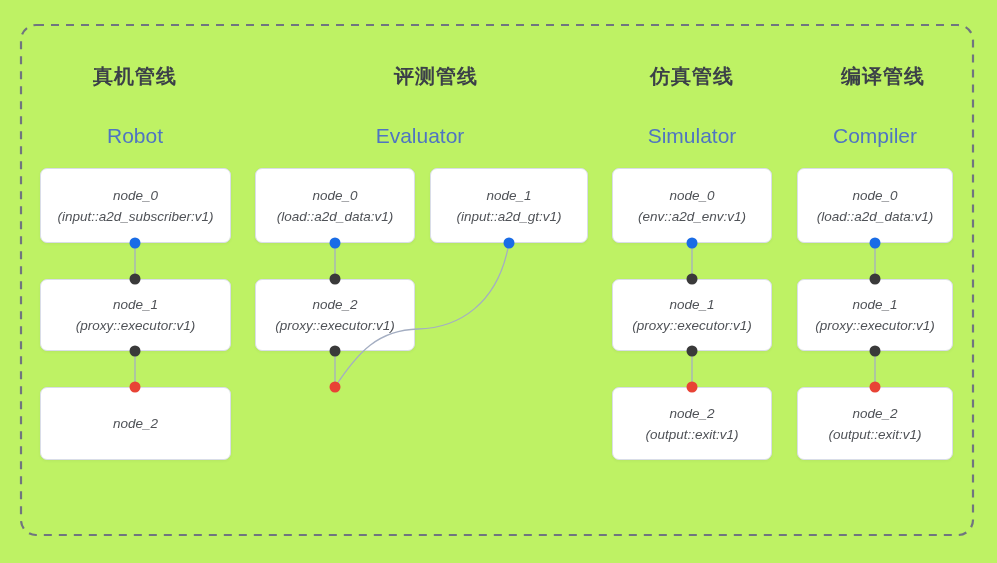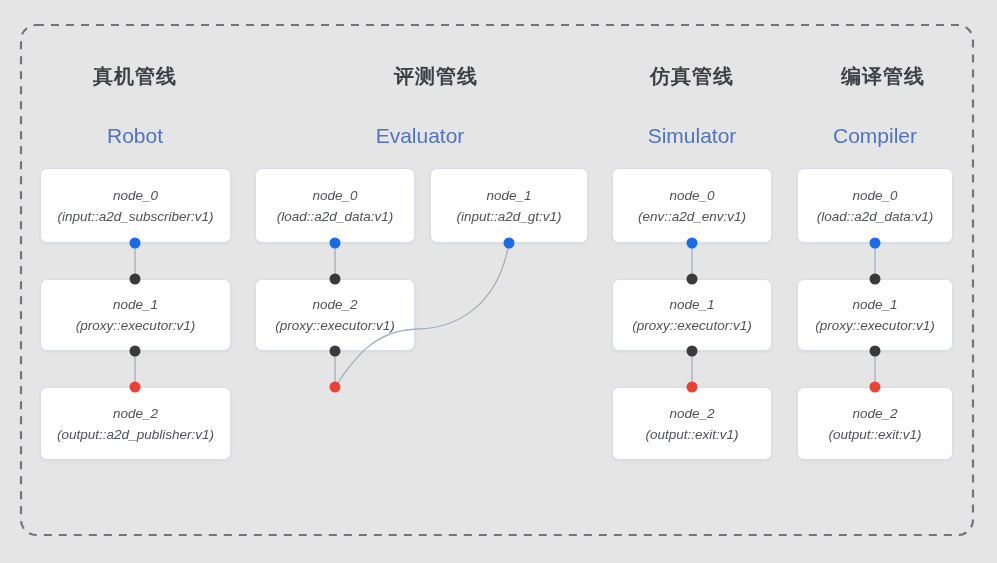--- a/index.html
+++ b/index.html
@@ -1,19 +1,19 @@
 <!DOCTYPE html>
 <html><head>
 <meta charset="utf-8">
 <style>
   html,body{margin:0;padding:0;}
   #canvas{
     position:relative;
     width:997px;height:563px;
-    background:#e5e5e5;
+    background:#bef264;
     overflow:hidden;
     font-family:"Liberation Sans","DejaVu Sans",sans-serif;
   }
   .title-zh{
     position:absolute;
     width:220px;
     text-align:center;
     font-size:20px;
     font-weight:700;
     color:#3b4048;
@@ -71,21 +71,20 @@
   <div class="node" style="left:40px;top:168px;width:191px;height:75px">
     <span>node_0</span>
     <span class="impl">(input::a2d_subscriber:v1)</span>
   </div>
   <div class="node" style="left:40px;top:279px;width:191px;height:72px">
     <span>node_1</span>
     <span class="impl">(proxy::executor:v1)</span>
   </div>
   <div class="node" style="left:40px;top:387px;width:191px;height:73px">
     <span>node_2</span>
-    <span class="impl">(output::a2d_publisher:v1)</span>
   </div>
 
   <div class="node" style="left:255px;top:168px;width:160px;height:75px">
     <span>node_0</span>
     <span class="impl">(load::a2d_data:v1)</span>
   </div>
   <div class="node" style="left:430px;top:168px;width:158px;height:75px">
     <span>node_1</span>
     <span class="impl">(input::a2d_gt:v1)</span>
   </div>

